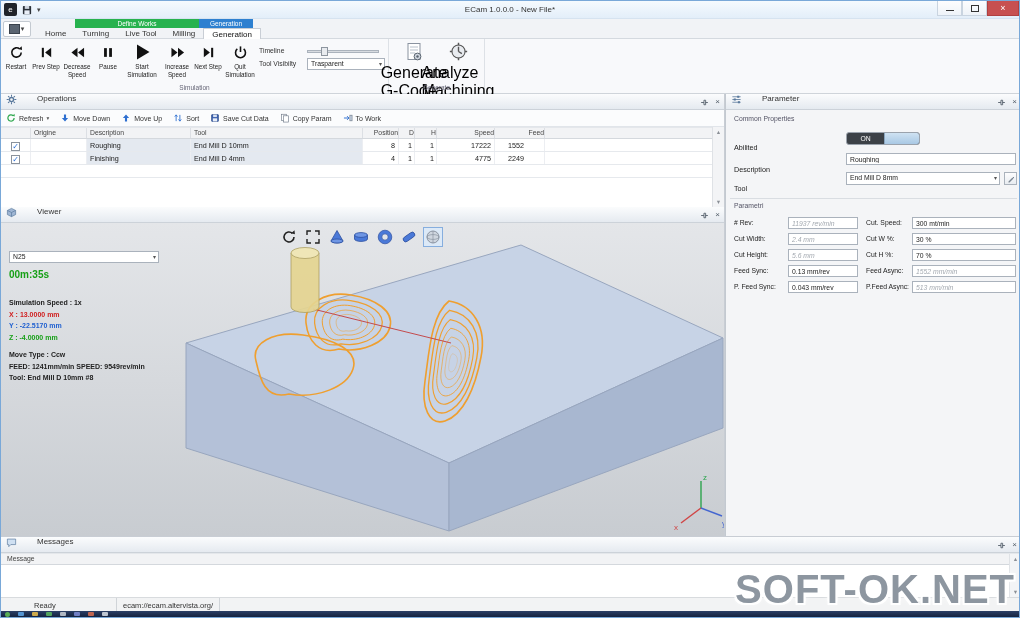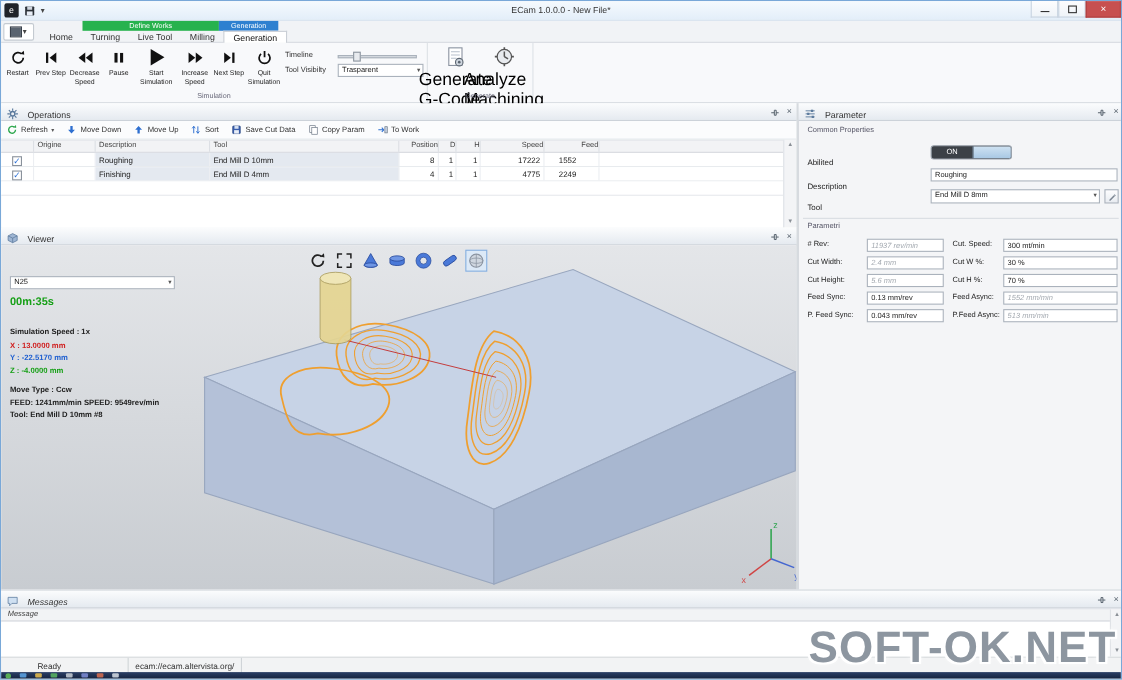--- a/index.html
+++ b/index.html
@@ -46,21 +46,21 @@
   .tlabel { font-size:6.8px; color:#333; width:44px; }
   .slider { position:relative; width:72px; height:10px; }
   .slider .track { position:absolute; left:0; right:0; top:4px; height:3px; background:#d8dce1; border:1px solid #aab2bc; }
   .slider .thumb { position:absolute; left:14px; top:1px; width:7px; height:9px; background:#e8ebef; border:1px solid #8d959f; }
   .combo { position:relative; background:#fff; border:1px solid #aab2bc; height:12px; font-size:6.8px; color:#222; line-height:10px; padding:0 10px 0 3px; }
   .combo .caret { position:absolute; right:2px; top:0; font-size:6px; color:#555; line-height:11px; }
   .genbtn { display:flex; flex-direction:column; align-items:center; width:44px; padding-top:3px; }
 
   
   .panel { position:absolute; background:#fff; }
-  .ph { position:relative; height:16px; background:linear-gradient(#fbfcfd,#e5eaf0); border-bottom:1px solid #ccd2d9; display:flex; align-items:flex-end; padding-left:5px; gap:8px; }
+  .ph { position:relative; height:16px; background:linear-gradient(#fbfcfd,#e5eaf0); border-bottom:1px solid #ccd2d9; display:flex; align-items:flex-start; padding-left:5px; gap:20px; }
   .ph-title { font-size:8px; color:#333; }
   .ph-icons { position:absolute; right:4px; top:3px; display:flex; gap:6px; align-items:center; }
   .xglyph { font-size:8px; color:#55606b; line-height:10px; }
 
   
   .ops { left:0; top:93px; width:724px; height:113px; border-right:1px solid #c8cdd4; }
   .ops-toolbar { height:17px; background:#fbfcfd; border-bottom:1px solid #e1e5ea; display:flex; align-items:center; gap:11px; padding-left:5px; }
   .titem { display:flex; align-items:center; gap:3px; font-size:7px; color:#333; }
   .ops-table { position:absolute; left:0; top:33px; right:12px; bottom:0; }
   .trh { display:flex; height:12px; background:#f2f3f5; border-bottom:1px solid #d4d8dd; border-top:1px solid #e4e7eb; }
@@ -103,21 +103,21 @@
   input.tinput.muted { color:#a3a9b0; font-style:italic; }
   .psep { position:absolute; left:4px; right:4px; top:104px; border-top:1px solid #d9dde2; }
   .fieldrow { position:absolute; left:0; right:0; height:16px; }
   .fl1 { position:absolute; left:8px; top:3px; font-size:6.8px; color:#222; }
   .fi1 { position:absolute; left:62px; top:1px; width:70px; }
   .fl2 { position:absolute; left:140px; top:3px; font-size:6.8px; color:#222; }
   .fi2 { position:absolute; left:186px; top:1px; width:104px; }
   .toolbtn { position:absolute; left:278px; top:0; width:13px; height:13px; background:linear-gradient(#fdfdfe,#e8ecf1); border:1px solid #aab2bc; display:flex; align-items:center; justify-content:center; }
 
   
-  .msgs { left:0; top:535px; width:1020px; height:61px; border-top:1px solid #c8cdd4;font-style:italic; }
+  .msgs { left:0; top:535px; width:1020px; height:61px; border-top:1px solid #c8cdd4; }
   .msg-colhead { height:12px; background:#f2f3f5; border-bottom:1px solid #d4d8dd; font-size:6.8px; color:#444; padding:1px 0 0 6px; border-top:1px solid #e4e7eb; }
   .msg-body { position:absolute; left:0; top:29px; right:12px; bottom:0; background:#fff; }
   .msg-scroll { position:absolute; right:0; top:17px; bottom:0; width:12px; background:#f3f4f6; border-left:1px solid #dfe2e6; }
 
   
   .status { position:absolute; left:0; top:596px; right:0; height:16px; background:#f2f3f4; border-top:1px solid #d8dbde; display:flex; align-items:center; }
   .st-ready { font-size:7.5px; color:#333; padding-left:8px; width:90px;margin-left:25px; }
   .st-cell { font-size:7.5px; color:#333; border-left:1px solid #d0d4d8; border-right:1px solid #d0d4d8; height:100%; line-height:15px; padding:0 6px; }
 
   

